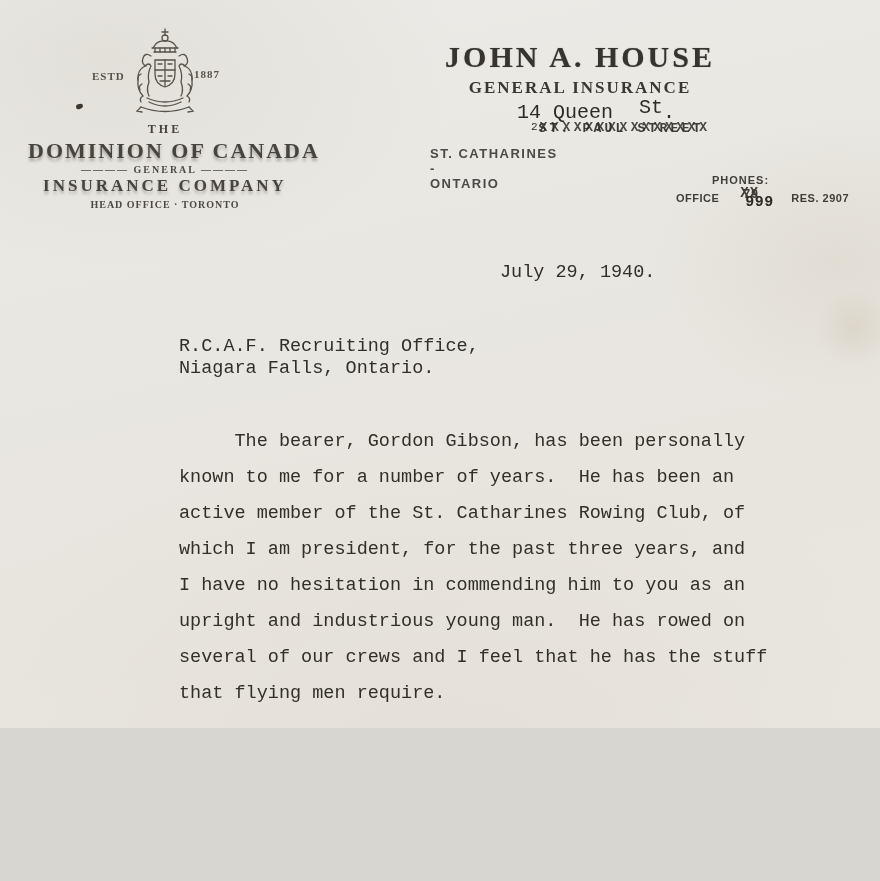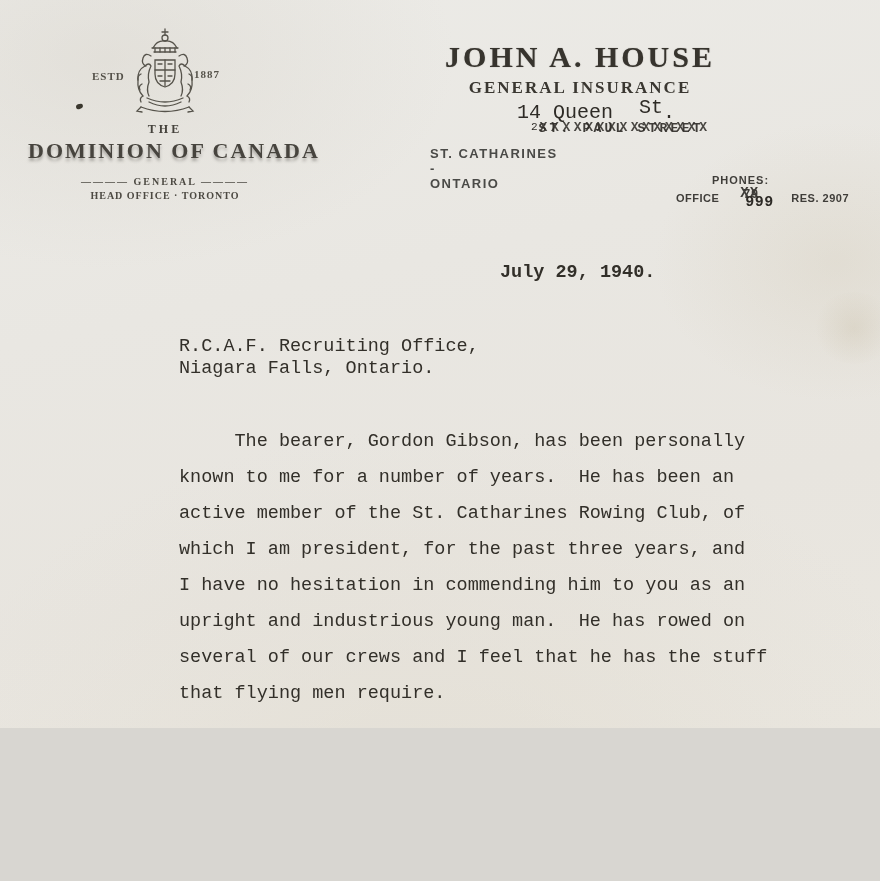--- a/index.html
+++ b/index.html
@@ -22,21 +22,21 @@
   .crest{display:block;margin:0 auto;}
   .estd,.year{position:absolute;font-size:11px;letter-spacing:1px;font-weight:bold;color:#55524a;}
   .estd{left:64px;top:42px;}
   .year{left:166px;top:40px;}
   .the{margin-top:2px;font-size:12px;font-weight:bold;letter-spacing:3px;color:#45423c;}
   .dominion{
     margin-top:1px;font-size:22px;font-weight:bold;letter-spacing:2px;color:#47443e;
     text-shadow:0 3px 3px rgba(71,68,62,0.38);
     white-space:nowrap;
   }
-  .general-line{margin-top:12px;font-size:10px;font-weight:bold;letter-spacing:2px;color:#4c4942;white-space:nowrap;}
+  .general-line{margin-top:0;font-size:10px;font-weight:bold;letter-spacing:2px;color:#4c4942;white-space:nowrap;}
   .ins-co{
     margin-top:1px;font-size:17px;font-weight:bold;letter-spacing:3px;color:#47443e;
     text-shadow:0 3px 3px rgba(71,68,62,0.34);white-space:nowrap;
   }
   .head-office{margin-top:3px;font-size:10px;font-weight:bold;letter-spacing:1px;color:#4c4942;}
   .ink-fleck{left:76px;top:104px;width:7px;height:5px;background:#3b382f;border-radius:50% 40% 55% 45%;transform:rotate(-15deg);}
   
   .lh-right{left:420px;top:40px;width:320px;text-align:center;}
   .house-name{font-size:30px;font-weight:bold;letter-spacing:3px;color:#37342e;white-space:nowrap;
     text-shadow:0 0 1px rgba(55,52,46,0.5);}
@@ -53,21 +53,21 @@
     font-family:"Liberation Sans", sans-serif;font-size:13px;font-weight:bold;letter-spacing:1.5px;color:#4a4a47;flex-direction:column;}
   .phones-label{left:712px;top:174px;font-family:"Liberation Sans", sans-serif;font-size:11px;font-weight:bold;letter-spacing:1px;color:#3f3d39;}
   .office-line{left:676px;top:188px;display:flex;align-items:baseline;gap:18px;
     font-family:"Liberation Sans", sans-serif;font-size:11px;font-weight:bold;letter-spacing:0.5px;color:#3f3d39;white-space:nowrap;}
   .phone-blob{position:relative;display:inline-block;width:36px;height:14px;}
   .phone-blob .struck{position:absolute;left:6px;top:0;font-family:"Liberation Mono",monospace;font-size:12px;}
   .phone-blob .xx{position:absolute;left:3px;top:-3px;font-family:"Liberation Mono",monospace;font-size:14px;font-weight:bold;letter-spacing:1px;}
   .phone-blob .new-num{position:absolute;left:8px;top:6px;font-family:"Liberation Mono",monospace;font-size:15px;font-weight:bold;color:#2c2925;}
   
   .typed{font-family:"Liberation Mono", monospace;color:#322f29;}
-  .date-line{left:500px;top:262px;font-size:18.5px;font-weight:bold;}
+  .date-line{left:500px;top:262px;font-size:18.5px;}
   .recipient{left:179px;top:336px;font-size:18.5px;line-height:21.5px;white-space:pre-wrap;}
   .body-text{left:179px;top:424px;width:620px;font-size:18.5px;line-height:36px;white-space:pre-wrap;}
   .closing{left:502px;top:746px;font-size:22px;}
   .typed-name{left:500px;top:848px;font-size:18.5px;letter-spacing:0.5px;z-index:6;color:#26231e;}
   
   .signature{left:428px;top:763px;z-index:5;}
   
   .stamp{
     left:578px;top:853px;width:300px;height:58px;z-index:4;
     border:3px solid rgba(128,125,118,0.72);
@@ -125,20 +125,21 @@
           <path d="M20 74 Q36 82 52 74"></path>
 
           <path d="M12 79 Q36 88 60 79"></path>
           <path d="M12 79 l-4 4 l5 1 M60 79 l4 4 l-5 1"></path>
         </g>
       </svg>
     </div>
     <div class="the">THE</div>
     <div class="dominion">DOMINION OF CANADA</div>
     <div class="general-line">————  GENERAL  ————</div>
+    <div class="ins-co">INSURANCE COMPANY</div>
     <div class="head-office">HEAD OFFICE · TORONTO</div>
   </div>
   <div class="abs ink-fleck"></div>
 
   <div class="abs lh-right">
     <div class="house-name">JOHN A. HOUSE</div>
     <div class="tagline">GENERAL INSURANCE</div>
   </div>
 
   <div class="abs addr-new mono">

